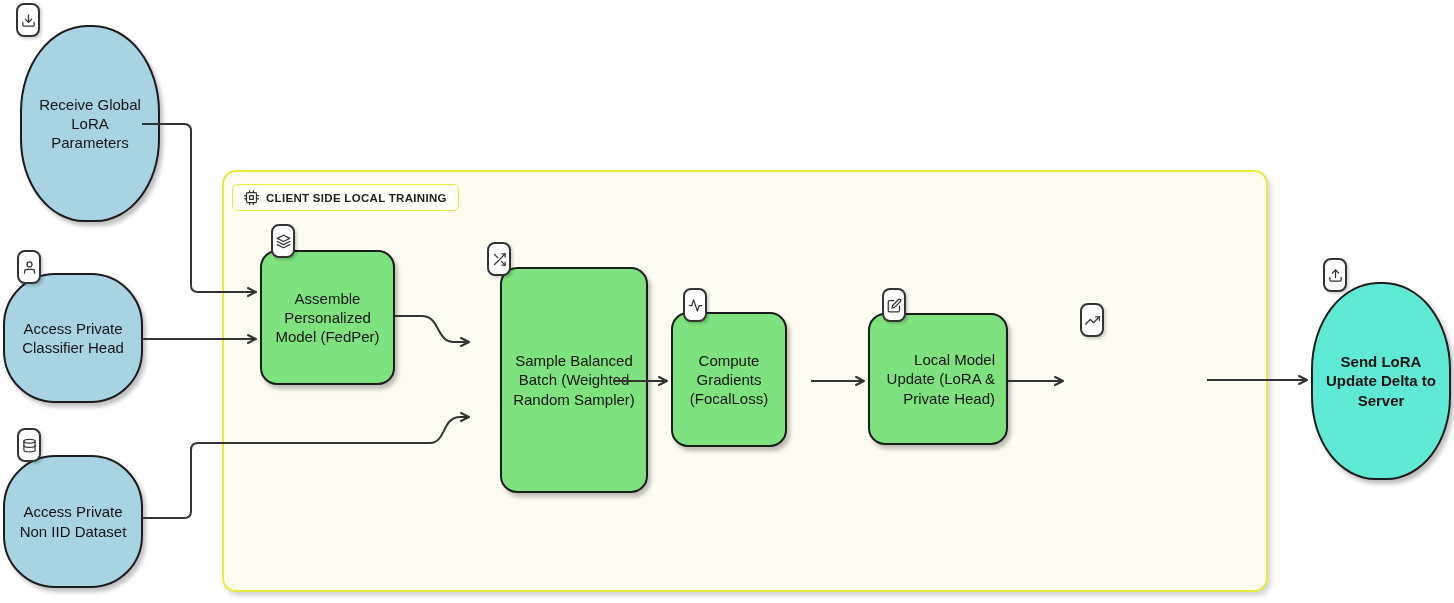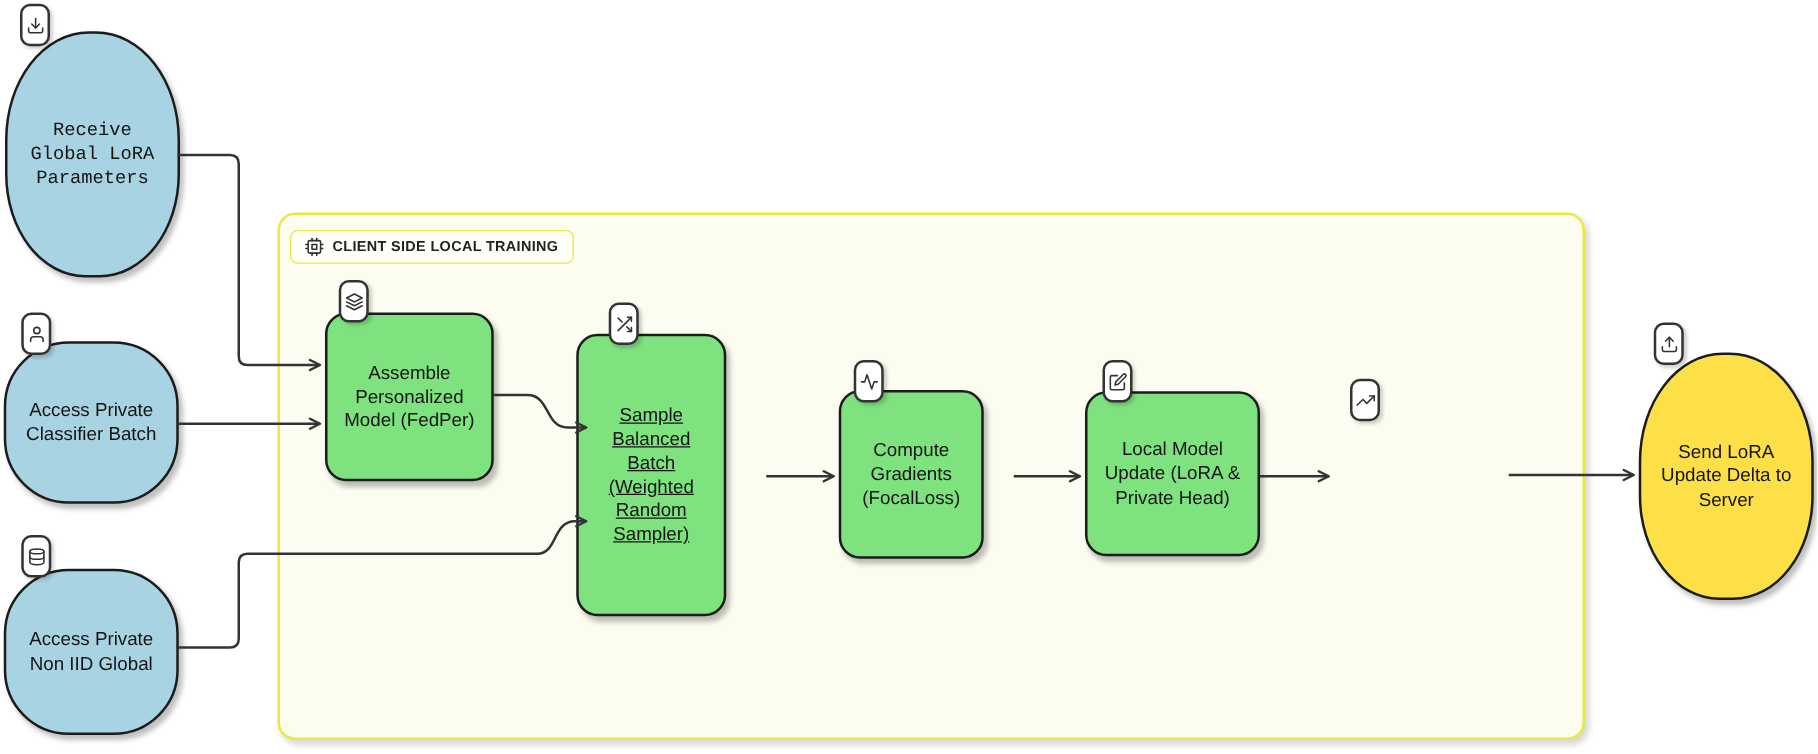--- a/index.html
+++ b/index.html
@@ -20,21 +20,21 @@
   }
   .node{
     position:absolute;display:flex;align-items:center;justify-content:center;
     text-align:center;border:2px solid #1c1c1c;box-sizing:border-box;
     font-size:15px;line-height:1.27;padding:0 11px;
     box-shadow:3px 4px 4px rgba(0,0,0,0.25);z-index:1;
   }
   .input-node{background:#a8d3e2;border-radius:52px;}
   .egg{border-radius:48% 48% 46% 46% / 44% 44% 42% 42%;}
   .process-node{background:#7ee27e;border-radius:17px;}
-  .output-node{background:#fde047;border-radius:48% 48% 46% 46% / 44% 44% 42% 42%;}
+  .output-node{background:#5eead4;border-radius:48% 48% 46% 46% / 44% 44% 42% 42%;font-weight:bold;}
   .badge{
     position:absolute;width:24px;height:34px;background:#ffffff;
     border:2px solid #333333;border-radius:8px;display:flex;align-items:center;
     justify-content:center;z-index:3;box-shadow:2px 2px 3px rgba(0,0,0,0.18);
     box-sizing:border-box;
   }
   .badge svg,.group-label svg{stroke:#333;fill:none;stroke-width:2;stroke-linecap:round;stroke-linejoin:round;}
   #edges{position:absolute;left:0;top:0;z-index:2;pointer-events:none;}
   #edges path{stroke:#333333;stroke-width:2;fill:none;stroke-linejoin:round;}
 </style>
@@ -72,40 +72,40 @@
     <path d="M142,124 H184 Q191,124 191,131 V285 Q191,292 198,292 H256" marker-end="url(#arrow)"></path>
     <path d="M142,339 H256" marker-end="url(#arrow)"></path>
     <path d="M142,518 H184 Q191,518 191,511 V450 Q191,443 198,443 H430 C446,443 442,417 460,417 H469" marker-end="url(#arrow)"></path>
     <path d="M395,316 H422 C440,316 436,342 454,342 H469" marker-end="url(#arrow)"></path>
     <path d="M613,381 H667" marker-end="url(#arrow)"></path>
     <path d="M811,381 H864" marker-end="url(#arrow)"></path>
     <path d="M1008,381 H1063" marker-end="url(#arrow)"></path>
     <path d="M1207,380 H1307" marker-end="url(#arrow)"></path>
   </svg>
 
-  <div class="node input-node egg" style="left:4px;top:25px;width:140px;height:197px;font-family:Liberation Mono, monospace;">
+  <div class="node input-node egg" style="left:20px;top:25px;width:140px;height:197px;">
     <span>Receive Global LoRA Parameters</span>
   </div>
   <div class="node input-node" style="left:3px;top:273px;width:140px;height:130px;">
-    <span>Access Private Classifier Batch</span>
+    <span>Access Private Classifier Head</span>
   </div>
   <div class="node input-node" style="left:3px;top:455px;width:140px;height:133px;">
-    <span>Access Private Non IID Global</span>
+    <span>Access Private Non IID Dataset</span>
   </div>
 
   <div class="node process-node" style="left:260px;top:250px;width:135px;height:135px;">
     <span>Assemble Personalized Model (FedPer)</span>
   </div>
-  <div class="node process-node" style="left:461px;top:267px;width:120px;height:226px;text-decoration:underline;">
+  <div class="node process-node" style="left:500px;top:267px;width:148px;height:226px;">
     <span>Sample Balanced Batch (Weighted Random Sampler)</span>
   </div>
   <div class="node process-node" style="left:671px;top:312px;width:116px;height:135px;">
     <span>Compute Gradients (FocalLoss)</span>
   </div>
-  <div class="node process-node" style="left:868px;top:313px;width:140px;height:132px;">
+  <div class="node process-node" style="left:868px;top:313px;width:140px;height:132px;text-align:right;">
     <span>Local Model Update (LoRA &amp; Private Head)</span>
   </div>
 
   <div class="node output-node" style="left:1311px;top:282px;width:140px;height:198px;">
     <span>Send LoRA Update Delta to Server</span>
   </div>
 
   <div class="badge" style="left:16px;top:3px;">
     <svg width="15" height="15" viewBox="0 0 24 24">
       <path d="M21 15v4a2 2 0 0 1-2 2H5a2 2 0 0 1-2-2v-4"></path>

